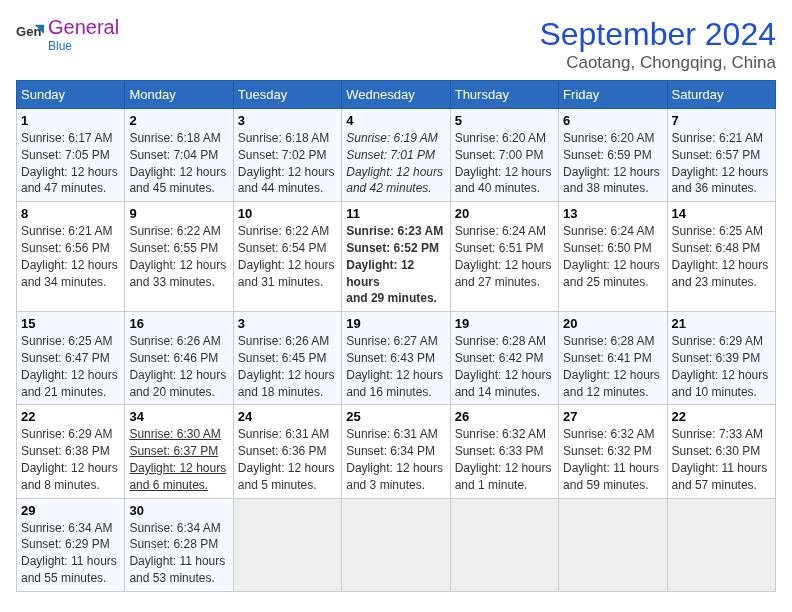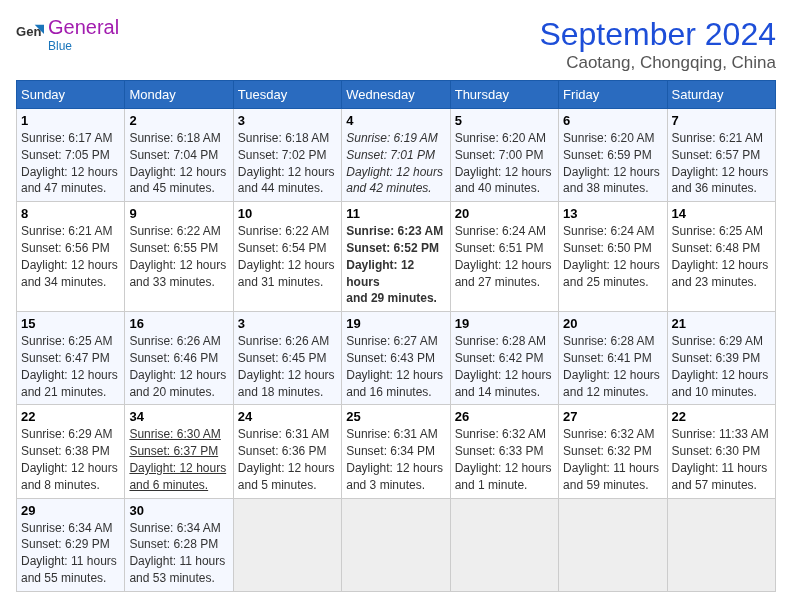--- a/index.html
+++ b/index.html
@@ -301,21 +301,21 @@
         </td>
         <td>
           <span class="day-num">27</span>
           <div class="day-info" style="white-space: pre-line;">Sunrise: 6:32 AM
 Sunset: 6:32 PM
 Daylight: 11 hours
 and 59 minutes.</div>
         </td>
         <td>
           <span class="day-num">22</span>
-          <div class="day-info" style="white-space: pre-line;">Sunrise: 11:33 AM
+          <div class="day-info" style="white-space: pre-line;">Sunrise: 7:33 AM
 Sunset: 6:30 PM
 Daylight: 11 hours
 and 57 minutes.</div>
         </td>
       </tr>
       <tr>
         <td>
           <span class="day-num">29</span>
           <div class="day-info" style="white-space: pre-line;">Sunrise: 6:34 AM
 Sunset: 6:29 PM

